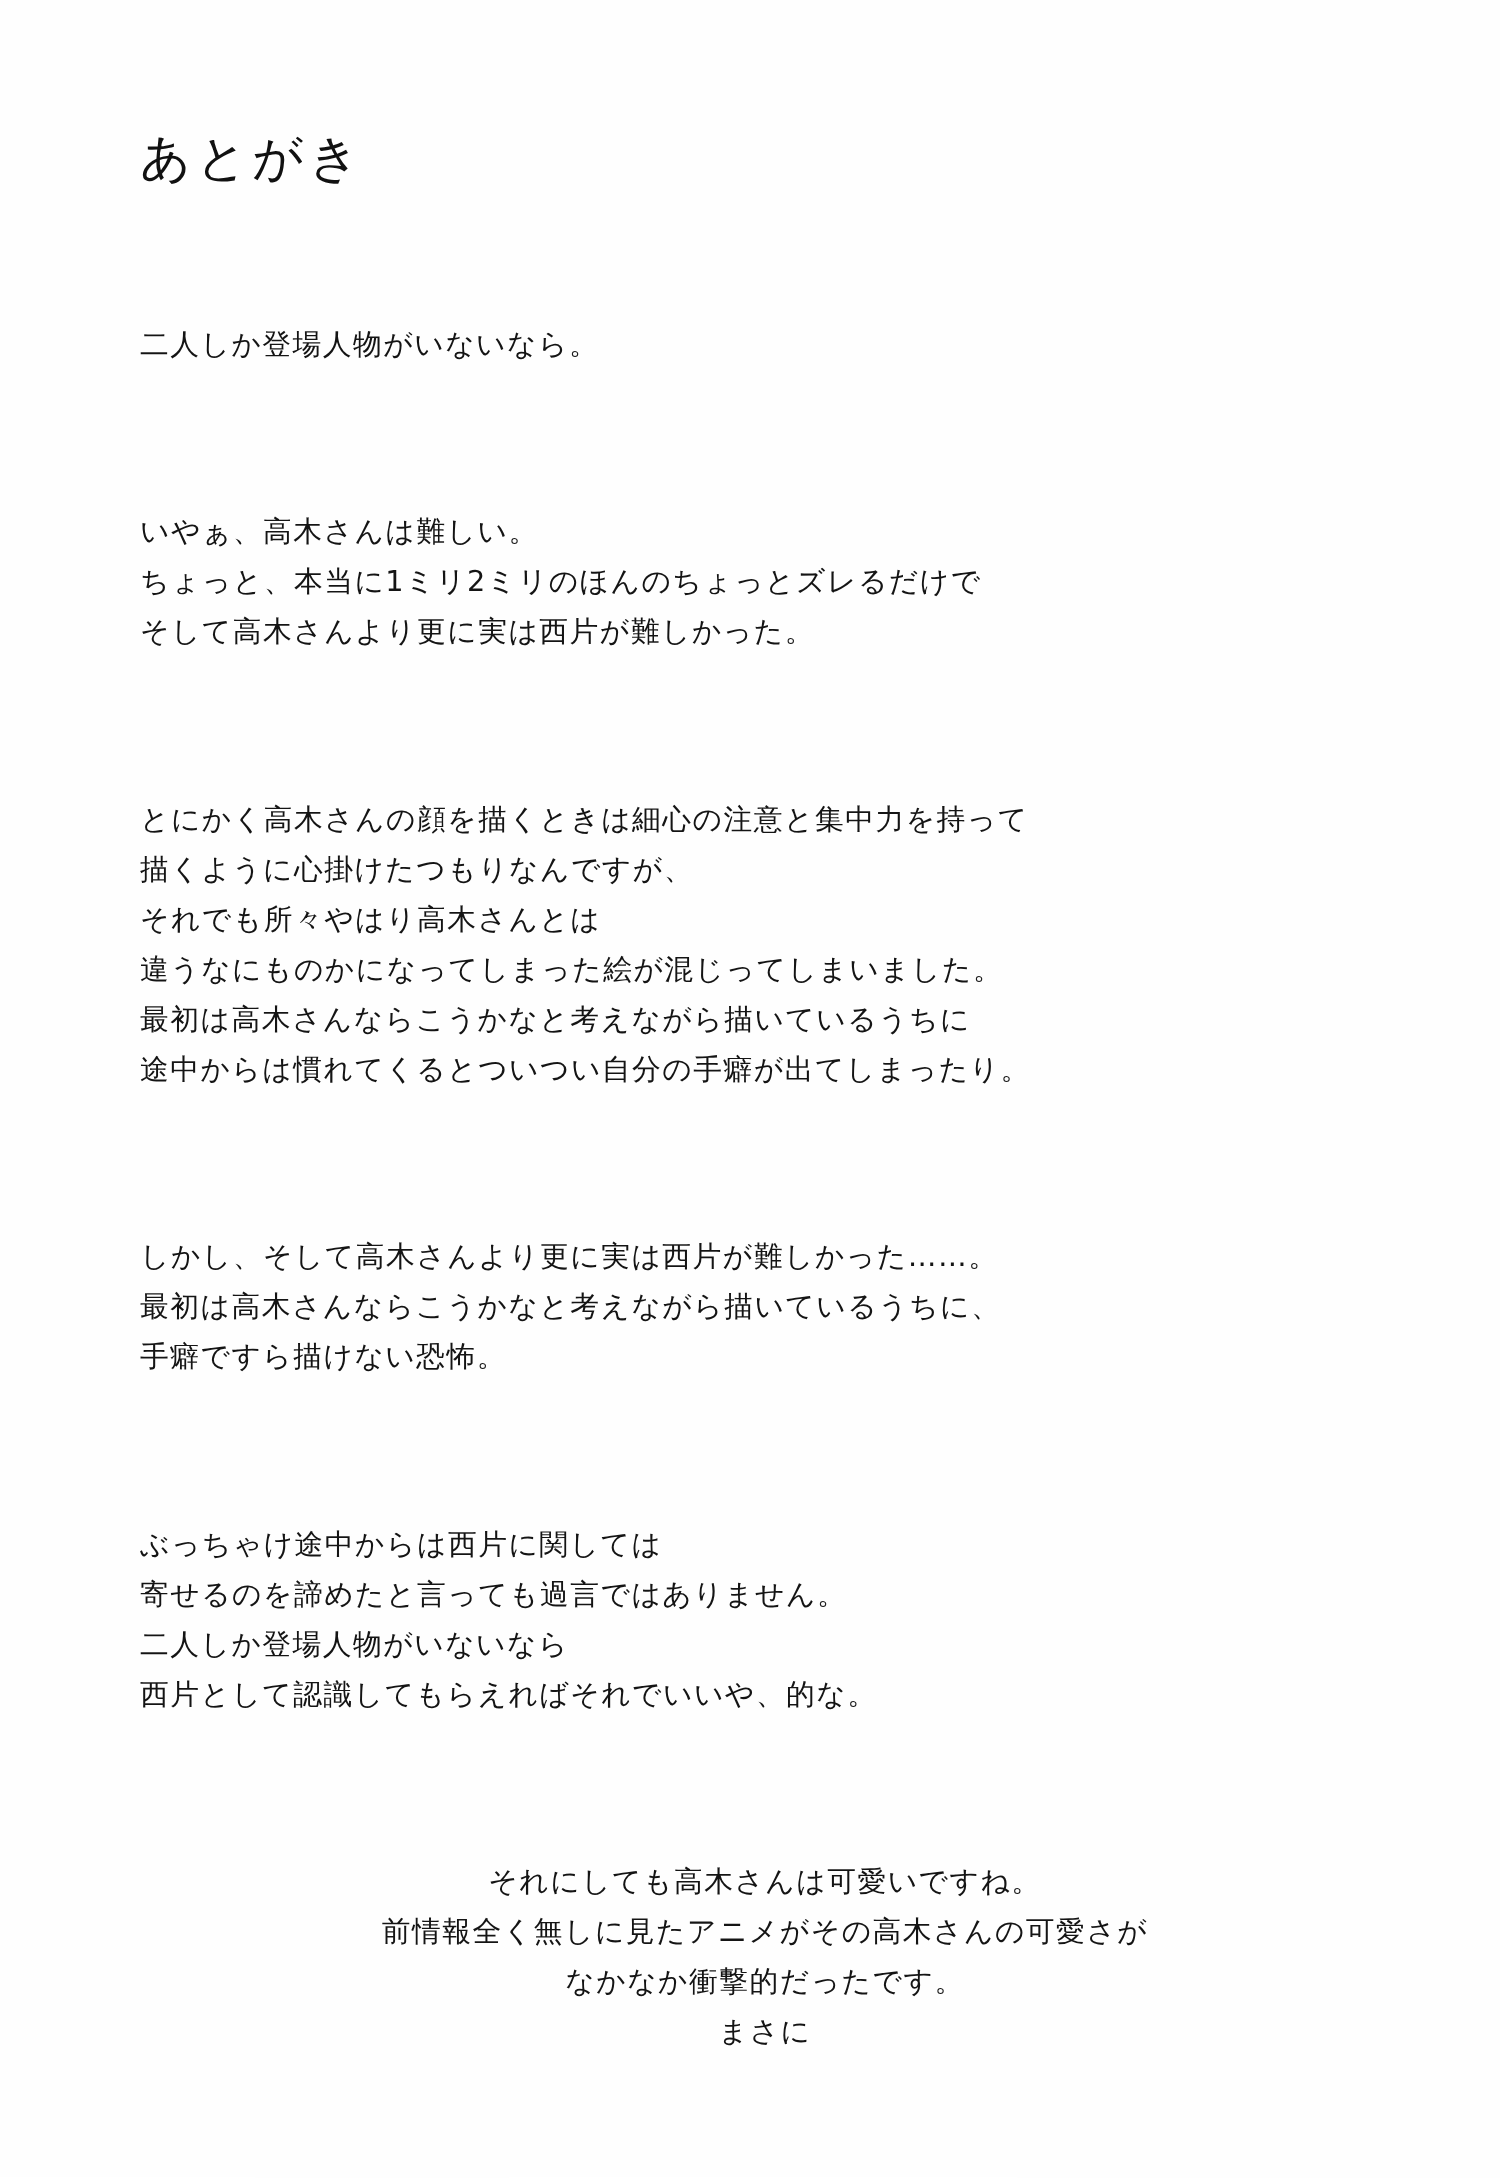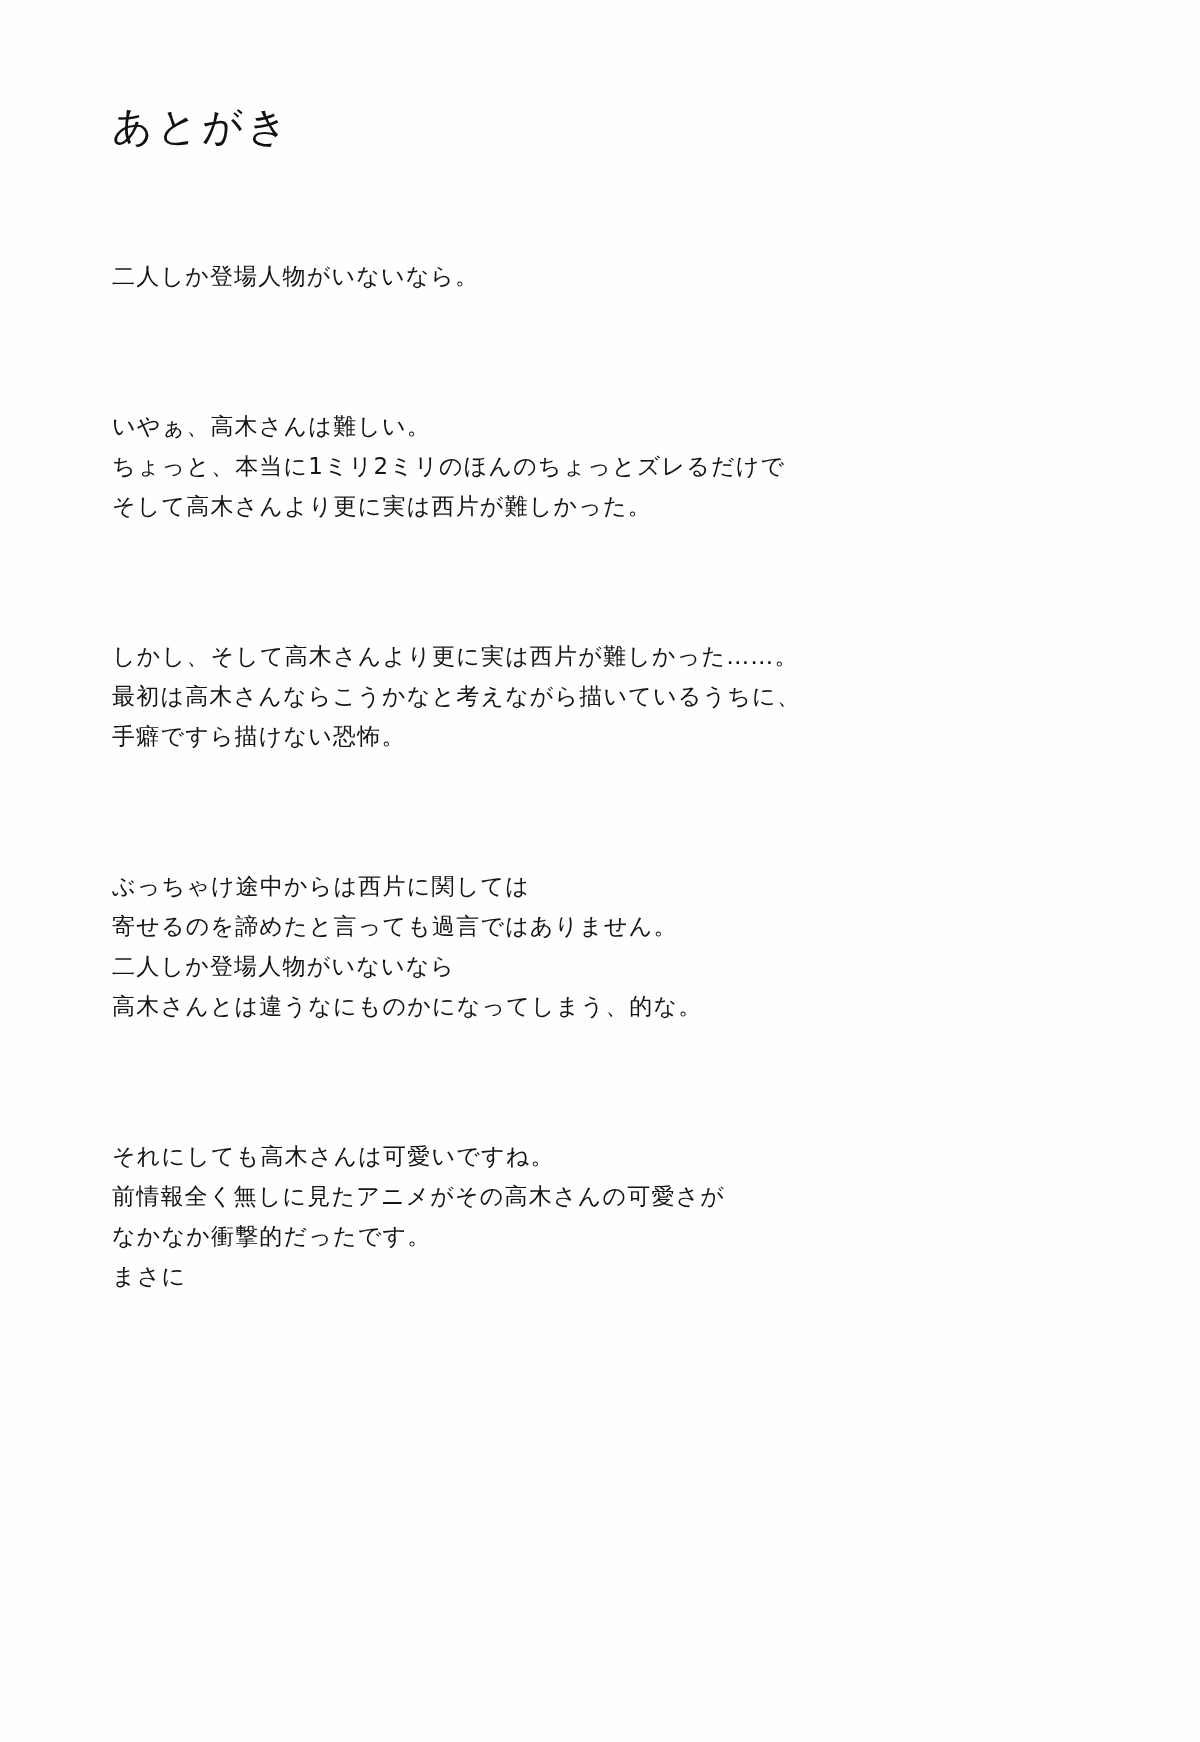--- a/index.html
+++ b/index.html
@@ -37,41 +37,48 @@
     color: #141414;
     white-space: pre-wrap;
     font-family: "DejaVu Sans", sans-serif;
   }
   .para {
     margin: 0 0 30px 0;
     white-space: pre-wrap;
   }
   .para:last-child {
     margin-bottom: 0;
+    text-align: center;
   }
 </style>
 </head>
 <body>
 
 <div class="page">
 
   <h1 class="afterword-title">あとがき</h1>
 
   <div class="body-text">
     <p class="para">二人しか登場人物がいないなら。</p>
     <p class="para">いやぁ、高木さんは難しい。
 ちょっと、本当に1ミリ2ミリのほんのちょっとズレるだけで
 そして高木さんより更に実は西片が難しかった。</p>
+    <p class="para">とにかく高木さんの顔を描くときは細心の注意と集中力を持って
+描くように心掛けたつもりなんですが、
+それでも所々やはり高木さんとは
+違うなにものかになってしまった絵が混じってしまいました。
+最初は高木さんならこうかなと考えながら描いているうちに
+途中からは慣れてくるとついつい自分の手癖が出てしまったり。</p>
     <p class="para">しかし、そして高木さんより更に実は西片が難しかった……。
 最初は高木さんならこうかなと考えながら描いているうちに、
 手癖ですら描けない恐怖。</p>
     <p class="para">ぶっちゃけ途中からは西片に関しては
 寄せるのを諦めたと言っても過言ではありません。
 二人しか登場人物がいないなら
-高木さんとは違うなにものかになってしまう、的な。</p>
+西片として認識してもらえればそれでいいや、的な。</p>
     <p class="para">それにしても高木さんは可愛いですね。
 前情報全く無しに見たアニメがその高木さんの可愛さが
 なかなか衝撃的だったです。
 まさに</p>
     
     
     
     
     
   </div>

